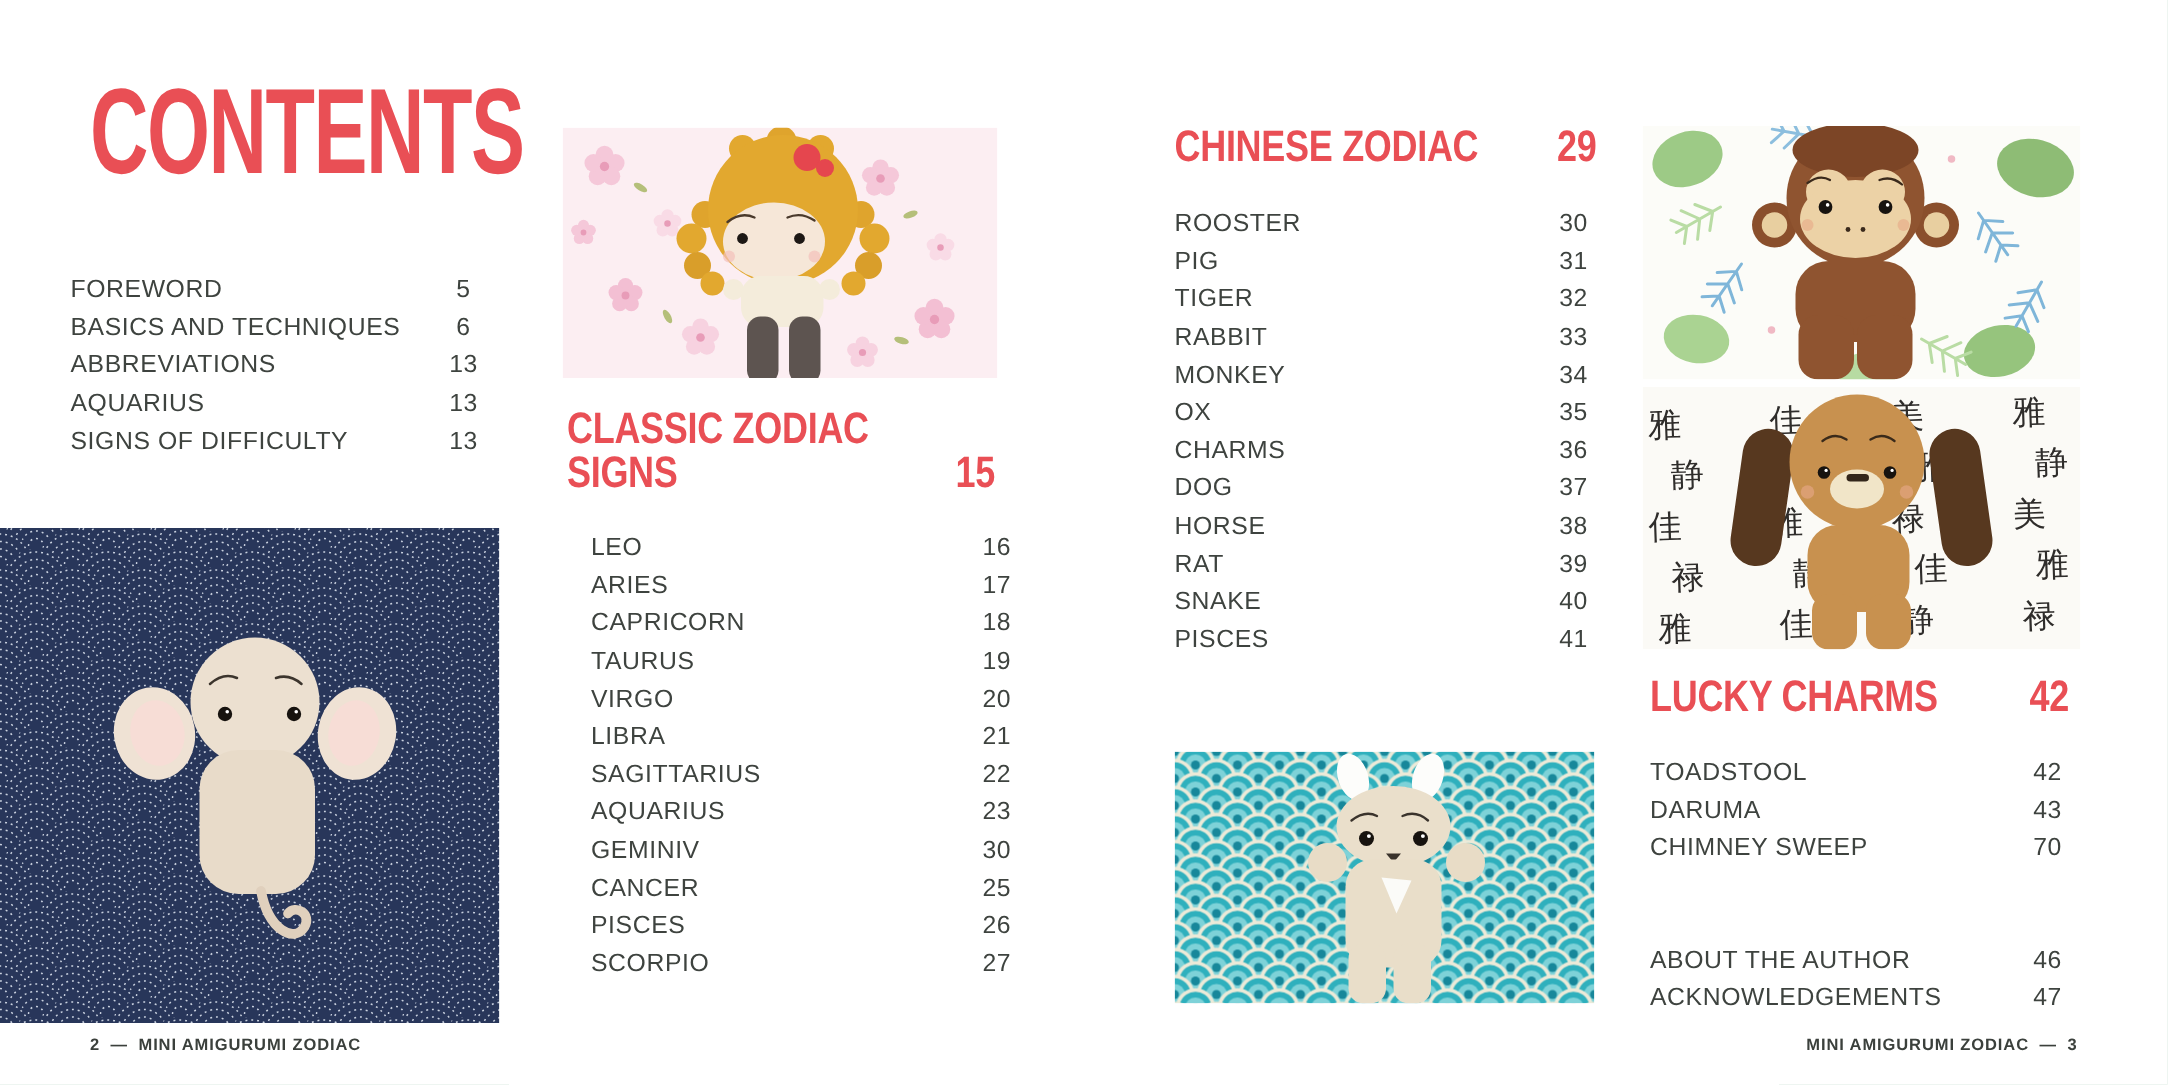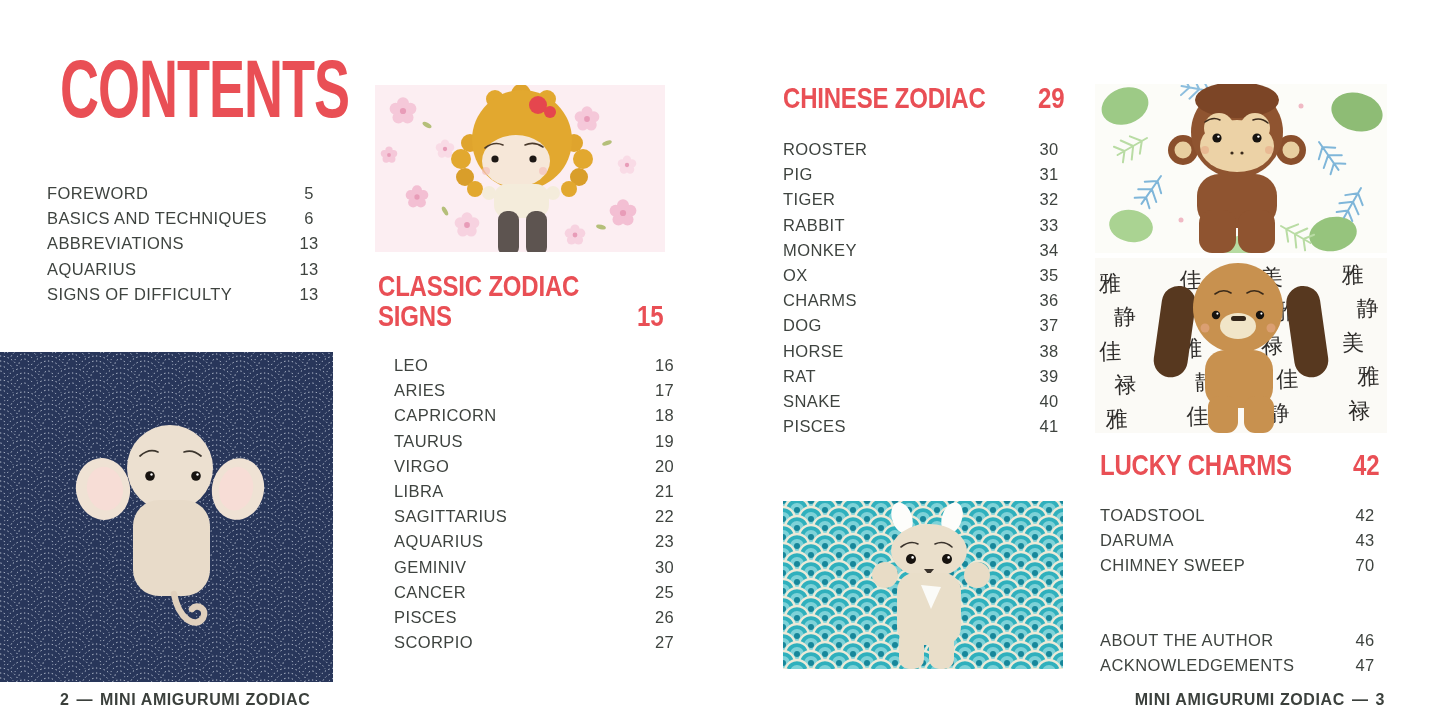--- a/index.html
+++ b/index.html
@@ -15,21 +15,21 @@
   .toc{font-size:16.5px;letter-spacing:.4px;}
   .toc-row{display:flex;line-height:25.2px;gap:19px;}
   .toc-row .lbl{flex:1 1 auto;white-space:nowrap;}
   .toc-row .num{flex:0 0 auto;text-align:center;}
   .num-w22{width:22px;}.num-w23{width:23px;}.num-w24{width:24px;}
   .accent{color:#e94f55;}
   
   .photo{position:absolute;overflow:hidden;}
   .photo svg{display:block;width:100%;height:100%;}
   
-  .footer{font-size:16px;font-weight:700;letter-spacing:.6px;color:#3b403c;white-space:nowrap;}
+  .footer{font-size:11px;font-weight:700;letter-spacing:.6px;color:#3b403c;white-space:nowrap;}
   .footer .dash{display:inline-block;margin:0 7px;}
 </style>
 </head>
 <body>
 
 <div class="spread">
 
   <div class="abs h-display title" style="left:60px;top:48px;">CONTENTS</div>
 
   <div class="abs toc" style="left:47px;top:181px;width:273px;">

